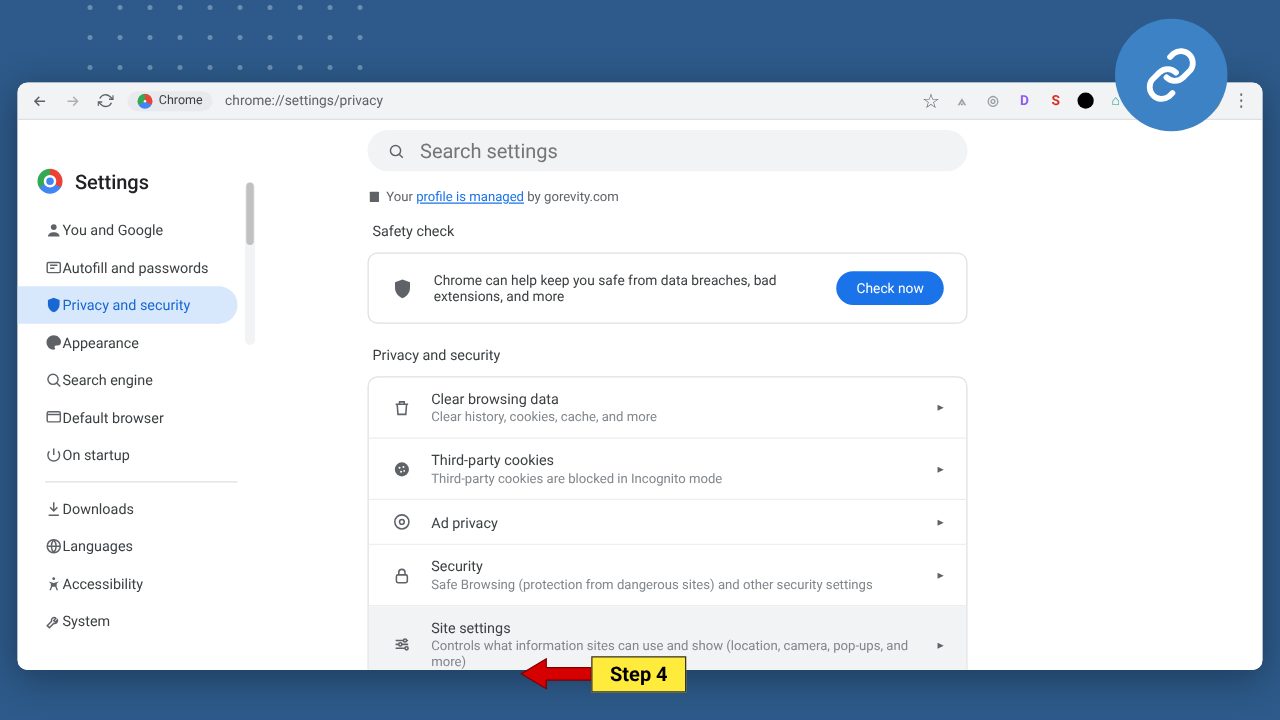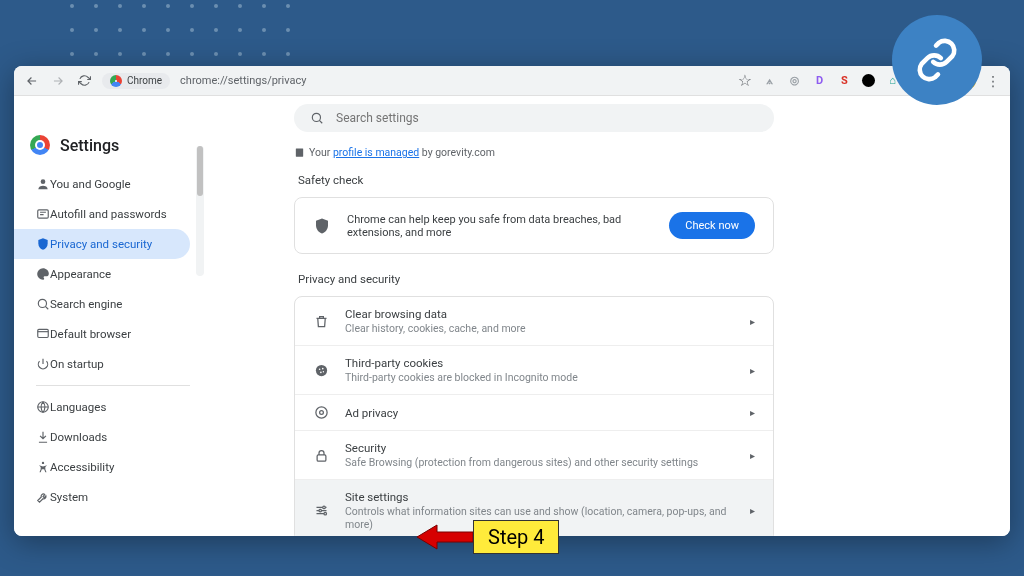--- a/index.html
+++ b/index.html
@@ -57,21 +57,21 @@
   .nav-item.active .ico { color: #1967d2; }
   .nav-divider { height: 1px; background: #e0e0e0; margin: 6px 14px 6px 22px; }
   .sidebar-scroll { position:absolute; right:0; top:50px; width:8px; height:130px; background:#f1f3f4; border-radius:4px; }
   .sidebar-scroll::after { content:''; position:absolute; top:0; left:1px; width:6px; height:50px; background:#c1c1c1; border-radius:3px; }
 
   .main { flex: 1; padding: 8px 30px 0 90px; overflow:hidden; }
   .search-wrap {
     background: #f1f3f4; border-radius: 22px; padding: 7px 16px;
     display: flex; align-items: center; gap: 12px; width: 480px; margin-bottom: 14px;
   }
-  .search-wrap input { border:none; background:transparent; outline:none; font-size:12px; color:#15803d; flex:1; }
+  .search-wrap input { border:none; background:transparent; outline:none; font-size:16px; color:#15803d; flex:1; }
   .profile-msg { text-align:left; font-size:10.5px; color:#5f6368; margin-bottom:14px; }
   .profile-msg a { color:#1a73e8; text-decoration:underline; }
   .section-label { font-size:11.5px; color:#3c4043; margin: 6px 0 10px 4px; }
 
   .card {
     border:1px solid #e0e0e0; border-radius:8px; background:#fff; width: 480px;
   }
   .safety-row { display:flex; align-items:center; gap:16px; padding:14px 18px; }
   .safety-text { font-size:11px; color:#3c4043; flex:1; }
   .check-btn { background:#1a73e8; color:#fff; border:none; border-radius:16px; padding:7px 16px; font-size:11px; font-weight:400; cursor:pointer; }
@@ -84,21 +84,21 @@
   .list-row.highlight { background:#f1f3f4; border-radius: 0 0 8px 8px; }
   .row-ico { width:16px; color:#5f6368; display:flex; justify-content:center; flex-shrink:0; }
   .row-text { flex:1; }
   .row-title { font-size:11.5px; color:#3c4043; }
   .row-sub { font-size:10.5px; color:#80868b; margin-top:1px; }
   .row-arrow { color:#5f6368; font-size:10px; }
 
   .annotation { position:absolute; left: 415px; bottom: 22px; z-index:60; display:flex; align-items:center; }
   .red-arrow { margin-right: -2px; }
   .step-label {
-    background:#ffeb3b; color:#000; font-weight:400; font-size:20px;
+    background:#ffeb3b; color:#000; font-weight:700; font-size:16px;
     padding: 4px 14px; border-radius:0; border: 1px solid #333;
   }
 </style>
 </head>
 <body>
 
 <div class="dot-grid">
     <span></span>
     <span></span>
     <span></span>
@@ -244,33 +244,33 @@
               </svg>
             </span>
             <span>On startup</span>
           </div>
         </div>
       <div class="nav-divider"></div>
       <div id="sidebar-more">
           <div class="nav-item">
             <span class="ico">
               <svg width="14" height="14" viewBox="0 0 24 24" fill="none" stroke="currentColor" stroke-width="2">
+                <path d="M12 3v12m-5-5 5 5 5-5M5 21h14"></path>
+              </svg>
+            </span>
+            <span>Downloads</span>
+          </div>
+          <div class="nav-item">
+            <span class="ico">
+              <svg width="14" height="14" viewBox="0 0 24 24" fill="none" stroke="currentColor" stroke-width="2">
                 <circle cx="12" cy="12" r="9"></circle>
                 <path d="M3 12h18M12 3a14 14 0 0 1 0 18M12 3a14 14 0 0 0 0 18"></path>
               </svg>
             </span>
             <span>Languages</span>
-          </div>
-          <div class="nav-item">
-            <span class="ico">
-              <svg width="14" height="14" viewBox="0 0 24 24" fill="none" stroke="currentColor" stroke-width="2">
-                <path d="M12 3v12m-5-5 5 5 5-5M5 21h14"></path>
-              </svg>
-            </span>
-            <span>Downloads</span>
           </div>
           <div class="nav-item">
             <span class="ico">
               <svg width="14" height="14" viewBox="0 0 24 24" fill="currentColor">
                 <circle cx="12" cy="5" r="2"></circle>
                 <path d="M5 9l7 2 7-2-3 3v4l2 5h-2l-2-5h-4l-2 5H6l2-5v-4z"></path>
               </svg>
             </span>
             <span>Accessibility</span>
           </div>

